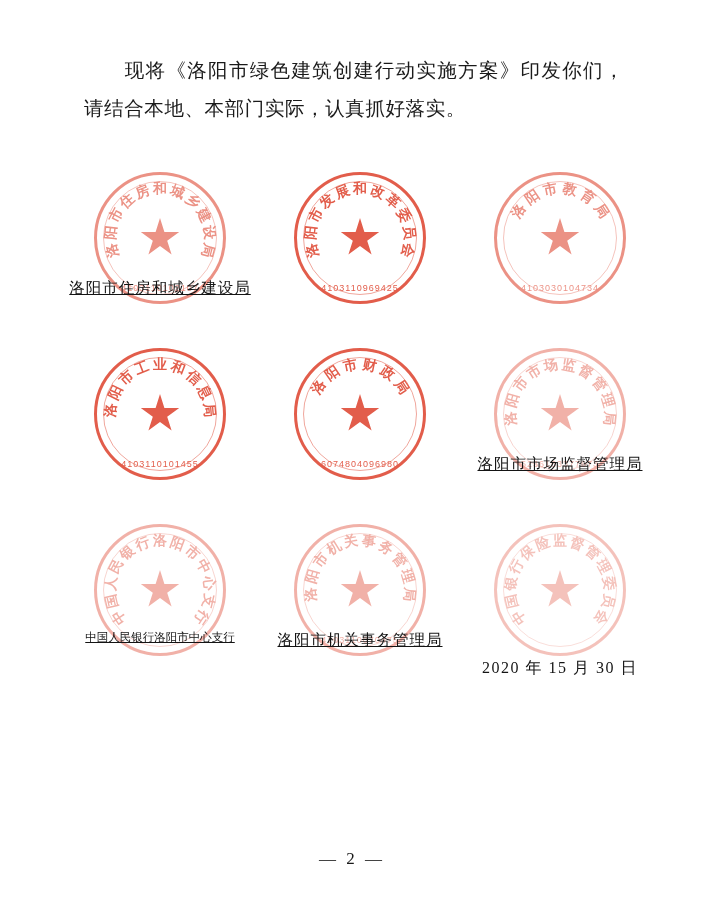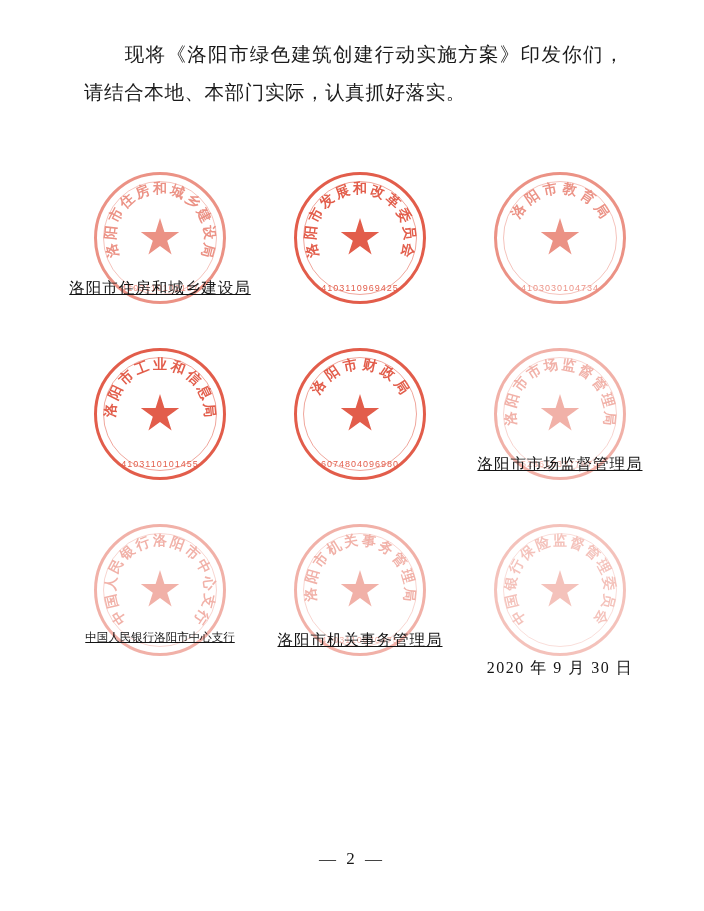--- a/index.html
+++ b/index.html
@@ -18,21 +18,21 @@
   .page {
     position: absolute;
     inset: 0;
     padding: 0;
   }
 
   
   .para {
     position: absolute;
     left: 84px;
-    top: 36px;
+    top: 52px;
     width: 540px;
     font-size: 19.5px;
     line-height: 38px;
     letter-spacing: 0.6px;
     color: #1a1a1a;
     text-align: justify;
   }
   .para .indent { display: inline-block; width: 40px; }
 
   
@@ -388,21 +388,21 @@
                 <span style="transform: rotate(41.1667deg) translate(-7px, -58px);">管</span>
                 <span style="transform: rotate(61.75deg) translate(-7px, -58px);">理</span>
                 <span style="transform: rotate(82.3333deg) translate(-7px, -58px);">委</span>
                 <span style="transform: rotate(102.917deg) translate(-7px, -58px);">员</span>
                 <span style="transform: rotate(123.5deg) translate(-7px, -58px);">会</span>
               </div>
             <div class="star"></div>
             <div class="bottomnum"></div>
           </div>
         </div>
-        <div class="date-line">2020 年 9 月 30 日</div>
+        <div class="date-line">2020 年 15 月 30 日</div>
       </div>
     </div>
 
   </div>
 
   <div class="page-number">— 2 —</div>
 
 </div>
 
 </body></html>

